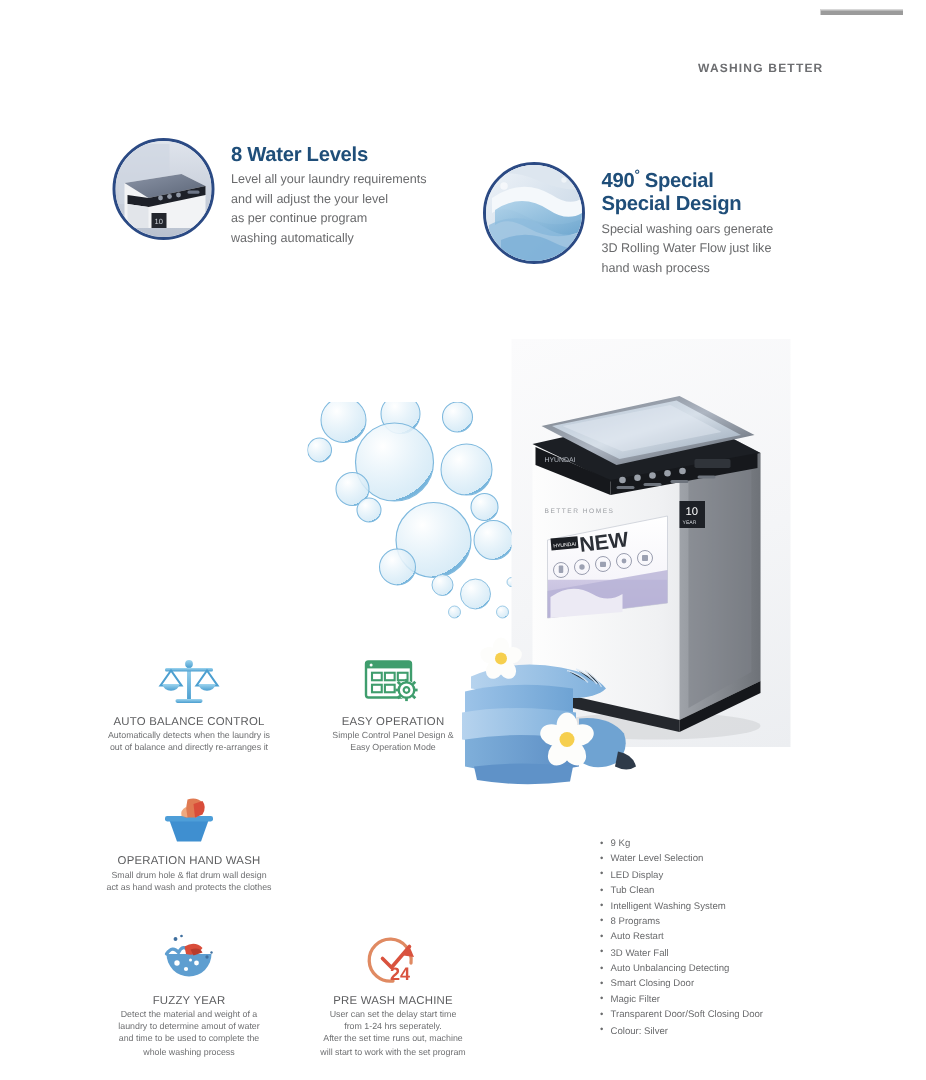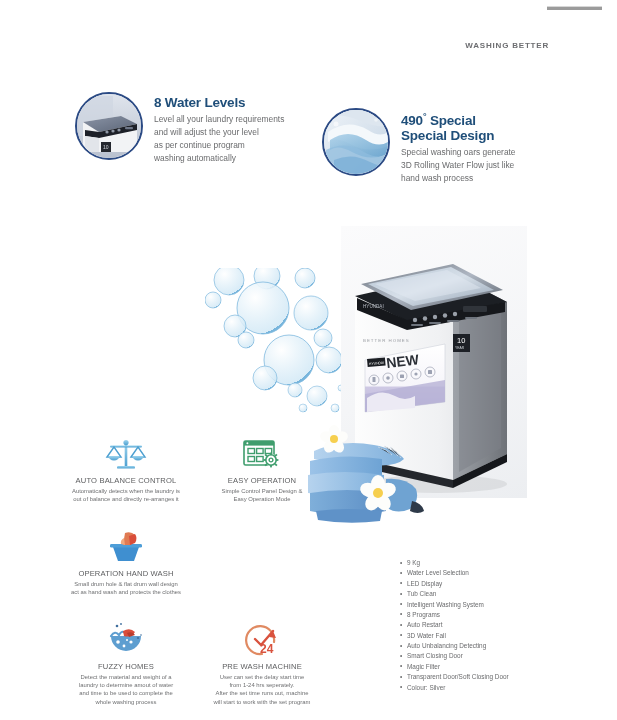--- a/index.html
+++ b/index.html
@@ -436,21 +436,21 @@
                 <circle cx="22" cy="18" r="1"></circle>
             </g>
             <g fill="#3f6f9e">
               <circle cx="12" cy="4" r="1.3"></circle>
                 <circle cx="16" cy="2" r=".9"></circle>
               <circle cx="33" cy="16" r="1.1"></circle>
                 <circle cx="36" cy="13" r=".8"></circle>
             </g>
           </svg>
         </div>
-        <div class="ftitle">FUZZY HOMES</div>
+        <div class="ftitle">FUZZY YEAR</div>
         <div class="fdesc">
           <span>Detect the material and weight of a</span>
           <span>laundry to determine amout of water</span>
           <span>and time to be used to complete the</span>
           <span>whole washing process</span>
         </div>
       </div>
 
       <div class="fcell">
         <div class="ficon">

